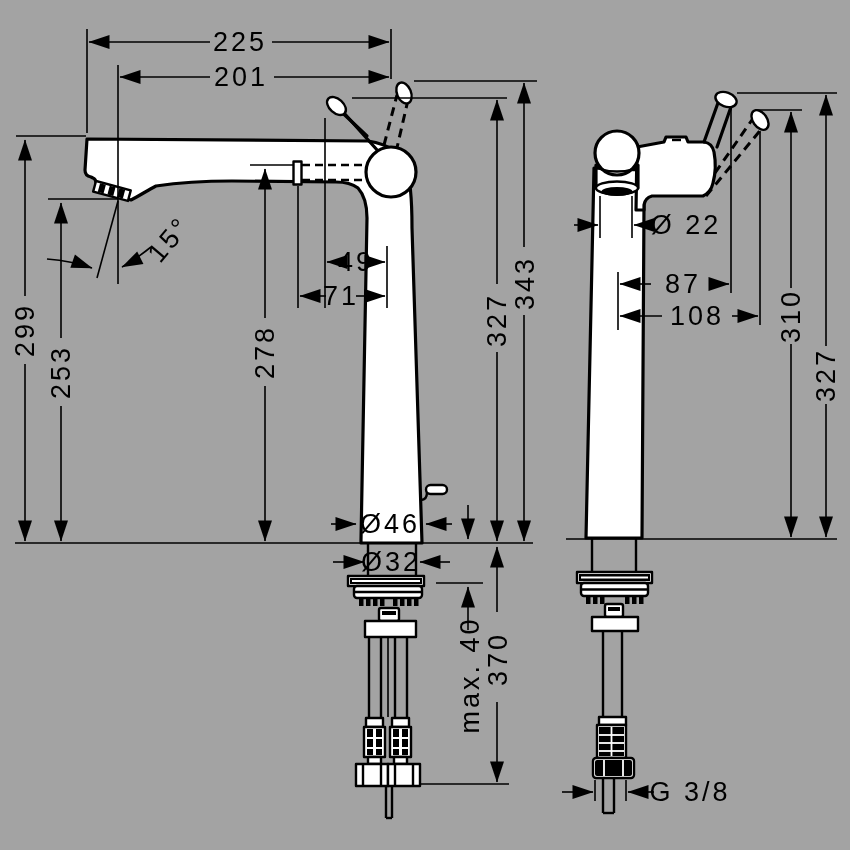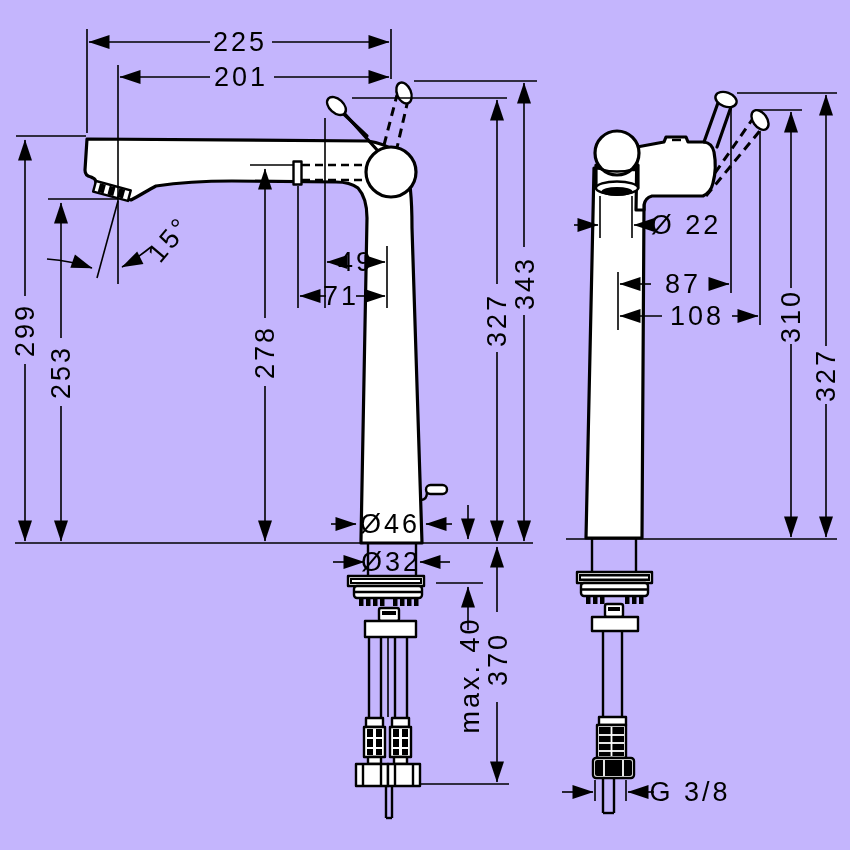--- a/index.html
+++ b/index.html
@@ -1,16 +1,16 @@
 <!DOCTYPE html>
 <html><head>
 <meta charset="utf-8">
 <style>
   html,body { margin:0; padding:0; background:#ffffff; }
-  #stage { width:850px; height:850px; position:relative; background:#c4b5fd; }
+  #stage { width:850px; height:850px; position:relative; background:#a3a3a3; }
   svg { display:block; }
   
   .ol  { fill:#ffffff; stroke:#000000; stroke-width:3.2; stroke-linejoin:round; }
   .ln  { fill:none; stroke:#000000; stroke-width:3.2; stroke-linecap:round; }
   .ln2 { fill:none; stroke:#000000; stroke-width:2.4; stroke-linecap:butt; }
   .hw  { fill:#ffffff; stroke:#000000; stroke-width:2.4; stroke-linejoin:round; }
   .blk { fill:#000000; stroke:none; }
   .wln { fill:none; stroke:#ffffff; stroke-width:1.8; }
   .dash  { fill:none; stroke:#000000; stroke-width:3;   stroke-dasharray:9 6; }
   .wdash { fill:none; stroke:#000000; stroke-width:2.4; stroke-dasharray:8 5; }

